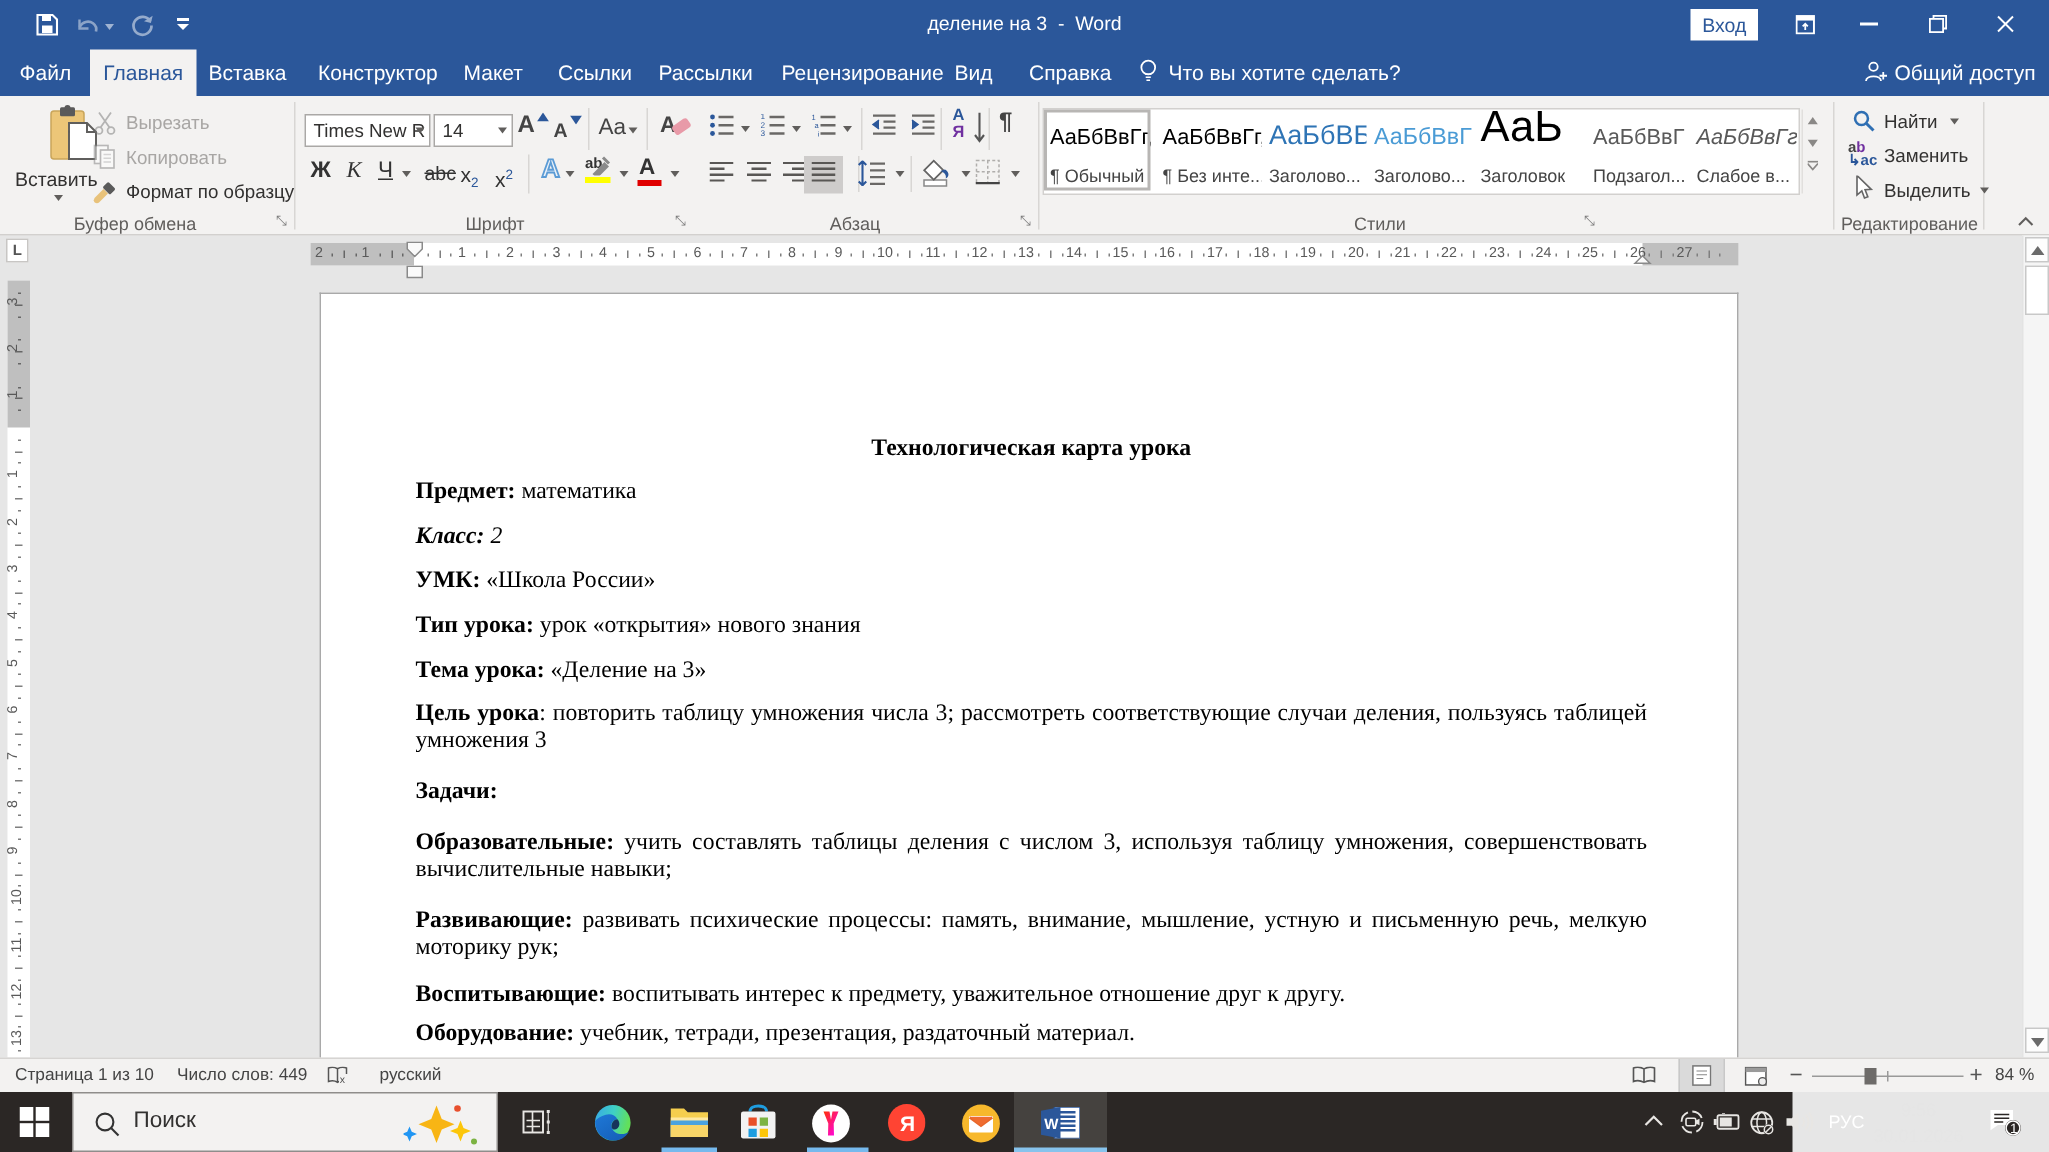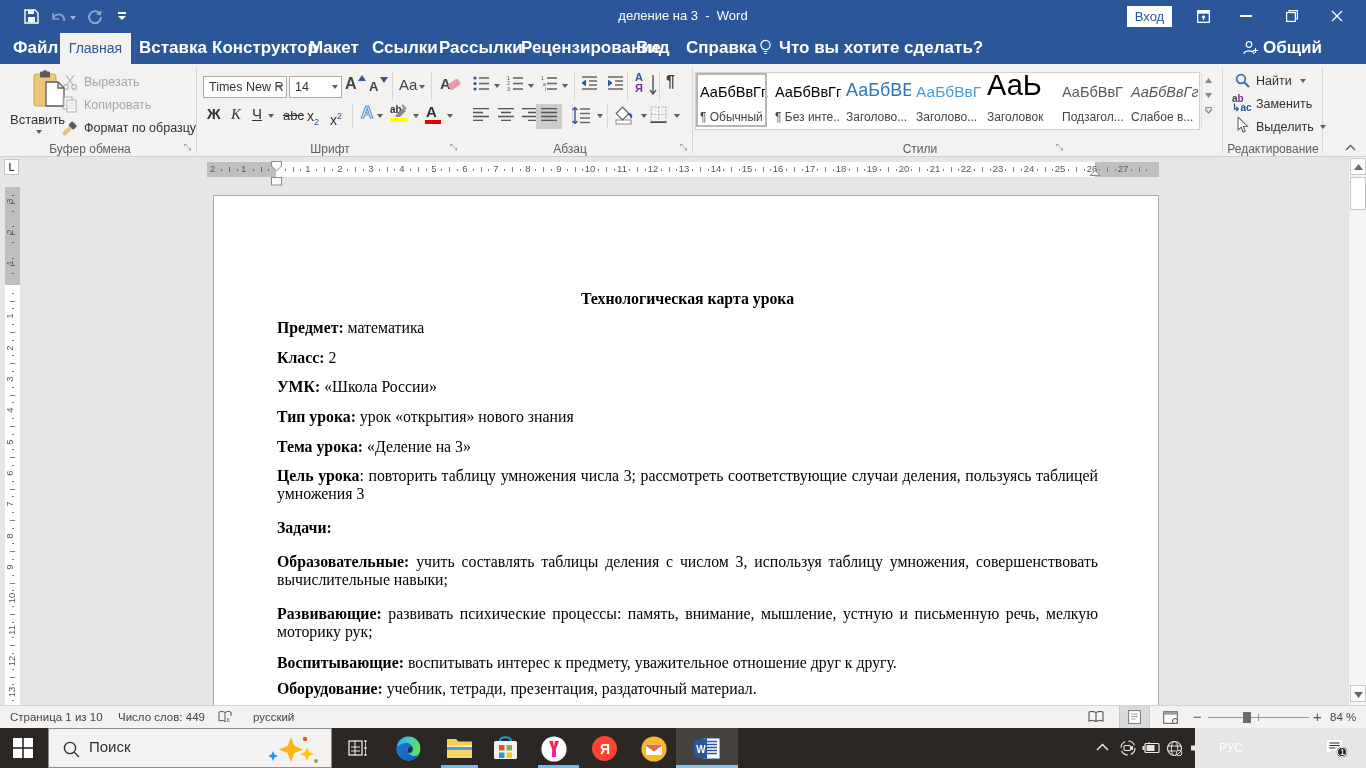--- a/index.html
+++ b/index.html
@@ -2,21 +2,21 @@
 <html><head><meta charset="utf-8">
 <style>
 *{margin:0;padding:0;box-sizing:border-box;}
 html,body{width:1366px;height:768px;overflow:hidden;}
 body{font-family:"Liberation Sans",sans-serif;}
 #root{position:absolute;left:0;top:0;width:1366px;height:768px;background:#e6e6e6;overflow:hidden;}
 .abs{position:absolute;}
 
 #titlebar{left:0;top:0;width:1366px;height:32px;background:#2b579a;}
 #tabrow{left:0;top:32px;width:1366px;height:32px;background:#2b579a;}
-.tab{position:absolute;top:0;height:32px;line-height:32px;color:#fff;font-size:17px;font-weight:bold;}
+.tab{position:absolute;top:0;height:32px;line-height:32px;color:#fff;font-size:14px;}
 #seltab{position:absolute;left:60px;top:1px;width:71px;height:31px;background:#f3f2f1;}
 #seltab span{display:block;text-align:center;line-height:31px;color:#2b579a;font-size:14px;}
 
 #ribbon{left:0;top:64px;width:1366px;height:93px;background:#f3f2f1;border-bottom:1px solid #d2d0ce;}
 .gsep{position:absolute;top:4px;width:1px;height:85px;background:#d8d6d4;}
 .glabel{position:absolute;top:77px;height:16px;line-height:16px;font-size:12px;color:#605e5c;text-align:center;}
 .dlaunch{position:absolute;top:78px;width:10px;height:10px;color:#7a7a7a;font-size:9px;line-height:10px;}
 .btxt{position:absolute;font-size:12.5px;color:#323130;height:18px;line-height:18px;white-space:nowrap;}
 .btxt.dim{color:#a8a6a4;}
 .caret{position:absolute;width:0;height:0;border-left:3.5px solid transparent;border-right:3.5px solid transparent;border-top:4px solid #605e5c;}
@@ -537,21 +537,21 @@
 <div class="rtick" style="left:7px;top:23.5px;width:2px;height:1px;background:#666;"></div>
 <div class="rtick" style="left:7px;top:39.2px;width:2px;height:1px;background:#666;"></div>
 <div class="rtick" style="left:7px;top:54.9px;width:2px;height:1px;background:#666;"></div>
 <div class="rtick" style="left:7px;top:70.6px;width:2px;height:1px;background:#666;"></div>
 <div class="rtick" style="left:7px;top:86.3px;width:2px;height:1px;background:#666;"></div>
 </div>
 <div id="page" class="abs">
       <div id="doc">
 <p style="text-align:center;font-weight:bold;margin-bottom:10.8px;">Технологическая карта урока</p>
 <p style="margin-bottom:11.8px;"><b>Предмет:</b> математика</p>
-<p style="margin-bottom:11.3px;"><b>Класс:</b> 2</p>
+<p style="margin-bottom:11.3px;font-style:italic;"><b>Класс:</b> 2</p>
 <p style="margin-bottom:12px;"><b>УМК:</b> «Школа России»</p>
 <p style="margin-bottom:12px;"><b>Тип урока:</b> урок «открытия» нового знания</p>
 <p style="margin-bottom:11px;"><b>Тема урока:</b> «Деление на 3»</p>
 <p style="margin-bottom:15.9px;"><span class="j" style="display:block;"><b>Цель урока</b>: повторить таблицу умножения числа 3; рассмотреть соответствующие случаи деления, пользуясь таблицей</span>умножения 3</p>
 <p style="margin-bottom:16.1px;"><b>Задачи:</b></p>
 <p style="margin-bottom:15.7px;"><span class="j" style="display:block;"><b>Образовательные:</b> учить составлять таблицы деления с числом 3, используя таблицу умножения, совершенствовать</span>вычислительные навыки;</p>
 <p style="margin-bottom:13.2px;"><span class="j" style="display:block;"><b>Развивающие:</b> развивать психические процессы: память, внимание, мышление, устную и письменную речь, мелкую</span>моторику рук;</p>
 <p style="margin-bottom:8px;"><b>Воспитывающие:</b> воспитывать интерес к предмету, уважительное отношение друг к другу.</p>
 <p style="margin-bottom:0px;"><b>Оборудование:</b> учебник, тетради, презентация, раздаточный материал.</p>
 </div>

